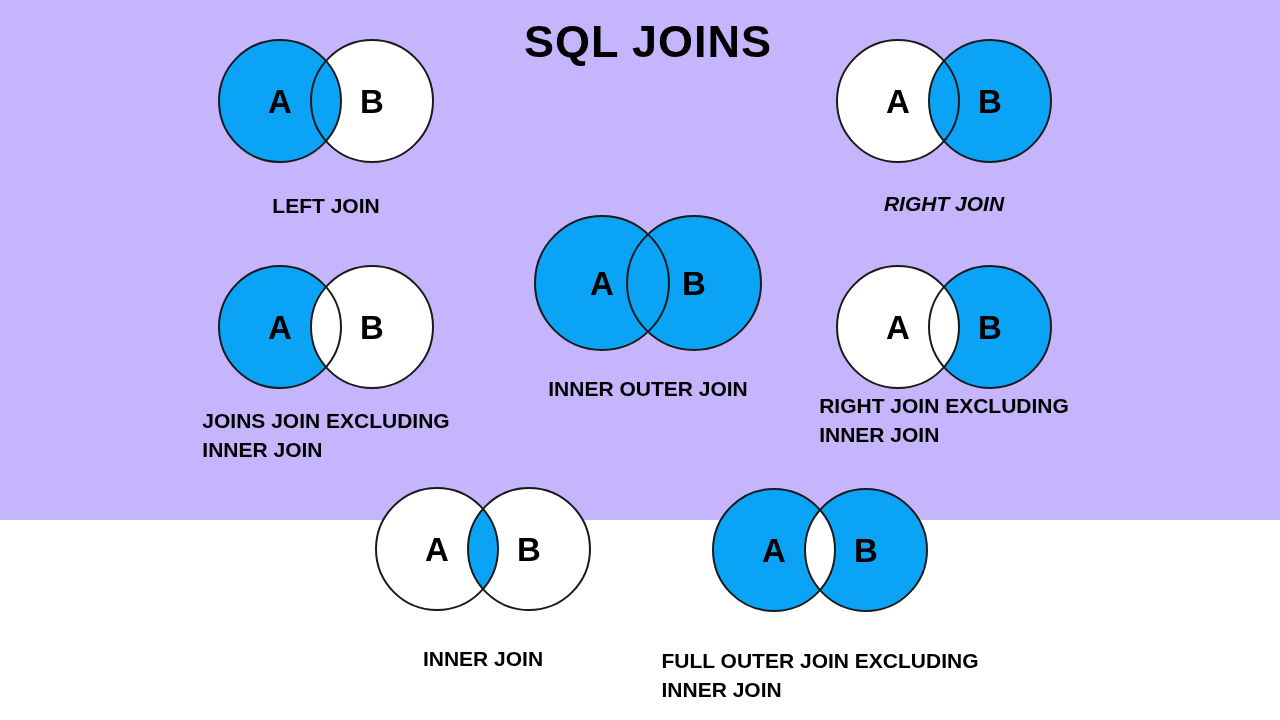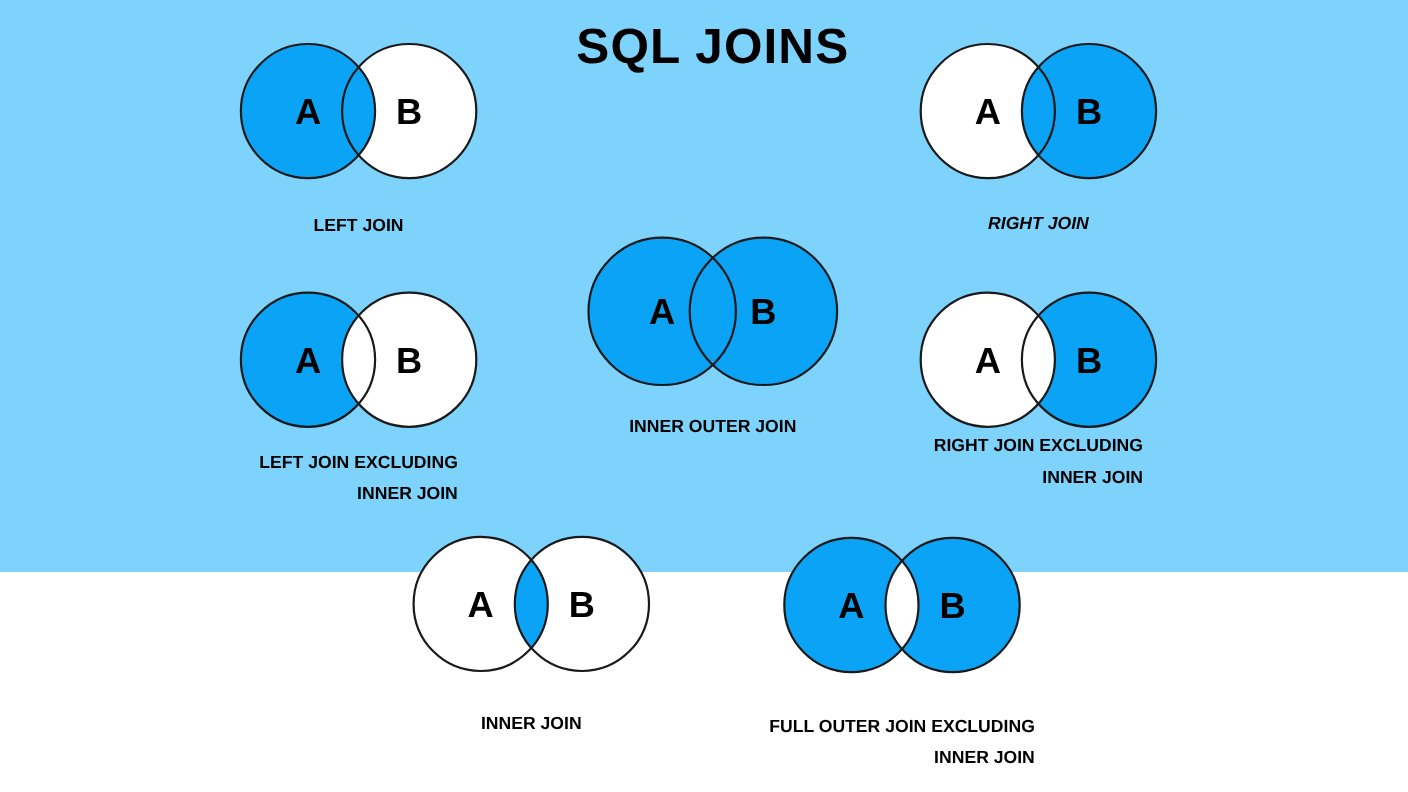--- a/index.html
+++ b/index.html
@@ -8,21 +8,21 @@
     width: 1280px;
     height: 720px;
     background: #ffffff;
     overflow: hidden;
     font-family: "Liberation Sans", sans-serif;
   }
   .canvas {
     position: relative;
     width: 1280px;
     height: 520px;
-    background: #7dd3fc;
+    background: #c4b5fd;
   }
   .page-title {
     position: absolute;
     left: 348px;
     top: 16px;
     width: 600px;
     text-align: center;
     font-size: 45px;
     font-weight: bold;
     color: #000000;
@@ -32,22 +32,22 @@
   .venn {
     position: absolute;
     display: flex;
     flex-direction: column;
     align-items: center;
   }
   .venn svg {
     display: block;
   }
   .venn-caption {
-    text-align: right;
-    font-size: 16px;
+    text-align: left;
+    font-size: 21px;
     font-weight: bold;
     color: #000000;
     line-height: 29px;
     white-space: nowrap;
   }
   
   #venn-left-join                      { left: 176px; top: 37px;  width: 300px; }
   #venn-left-join .venn-caption        { margin-top: 26px; }
   #venn-right-join                     { left: 794px; top: 37px;  width: 300px; }
   #venn-right-join .venn-caption       { margin-top: 24px; font-style: italic; }
@@ -100,21 +100,21 @@
       <svg width="220" height="128" viewBox="0 0 220 128">
     <circle cx="64" cy="64" r="61" fill="#0ba3f5" stroke="none"></circle>
     <circle cx="156" cy="64" r="61" fill="#ffffff" stroke="none"></circle>
     <path d="M 110 23.93754875197974 A 61 61 0 0 1 110 104.06245124802027 A 61 61 0 0 1 110 23.93754875197974 Z" fill="#ffffff" stroke="none"></path>
     <circle cx="64" cy="64" r="61" fill="none" stroke="#1a1a1a" stroke-width="2"></circle>
     <circle cx="156" cy="64" r="61" fill="none" stroke="#1a1a1a" stroke-width="2"></circle>
     <text x="64" y="64" dy="0.36em" text-anchor="middle" font-family="Liberation Sans, sans-serif" font-size="33" font-weight="bold" fill="#000000">A</text>
     <text x="156" y="64" dy="0.36em" text-anchor="middle" font-family="Liberation Sans, sans-serif" font-size="33" font-weight="bold" fill="#000000">B</text>
   </svg>
       <div class="venn-caption">
-        <div>LEFT JOIN EXCLUDING</div>
+        <div>JOINS JOIN EXCLUDING</div>
         <div>INNER JOIN</div>
       </div>
     </div>
   <div class="venn" id="venn-full-outer-join">
       <svg width="232" height="140" viewBox="0 0 232 140">
     <circle cx="70" cy="70" r="67" fill="#0ba3f5" stroke="none"></circle>
     <circle cx="162" cy="70" r="67" fill="#0ba3f5" stroke="none"></circle>
     <path d="M 116 21.2865521647256 A 67 67 0 0 1 116 118.7134478352744 A 67 67 0 0 1 116 21.2865521647256 Z" fill="#0ba3f5" stroke="none"></path>
     <circle cx="70" cy="70" r="67" fill="none" stroke="#1a1a1a" stroke-width="2"></circle>
     <circle cx="162" cy="70" r="67" fill="none" stroke="#1a1a1a" stroke-width="2"></circle>

